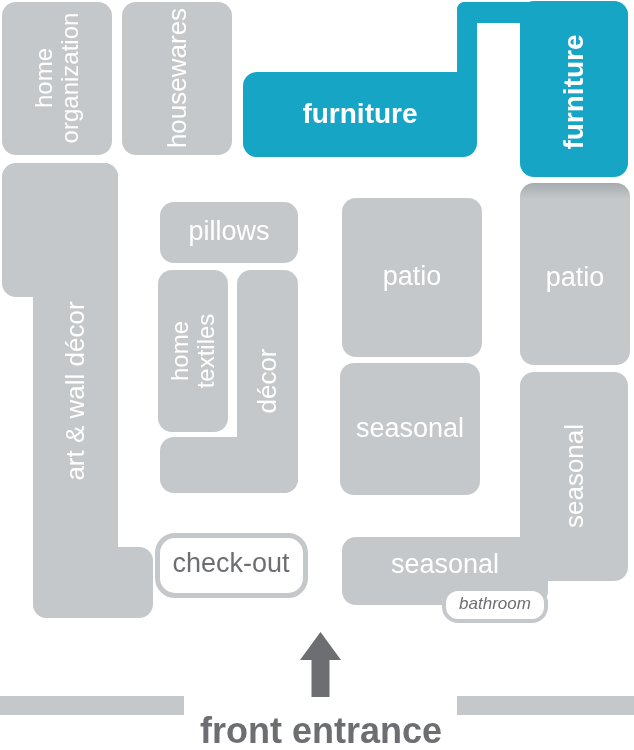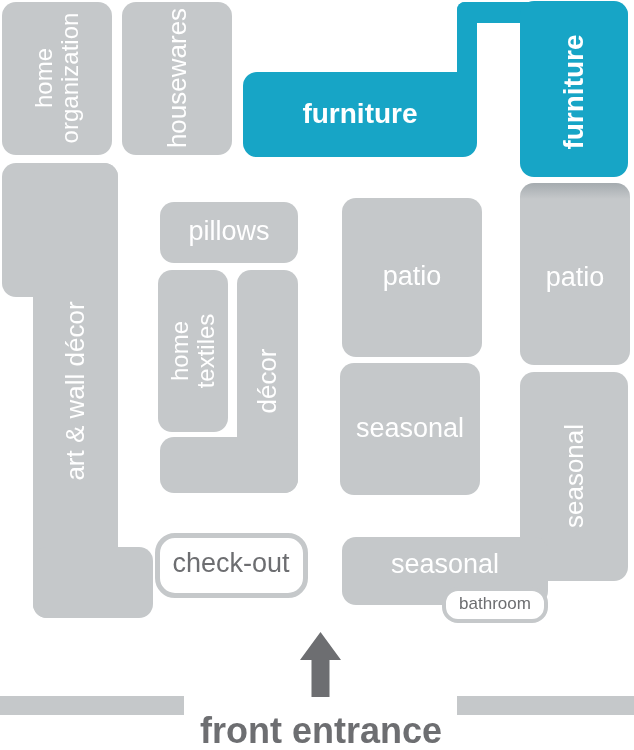--- a/index.html
+++ b/index.html
@@ -93,16 +93,16 @@
     <span>home</span>
     <span>textiles</span>
   </div>
   <div class="lbl vert f26" style="left:267px;top:381px;">décor</div>
   <div class="lbl f27" style="left:412px;top:277px;">patio</div>
   <div class="lbl f27" style="left:575px;top:278px;">patio</div>
   <div class="lbl f27" style="left:410px;top:429px;">seasonal</div>
   <div class="lbl vert f26" style="left:574px;top:476px;">seasonal</div>
   <div class="lbl f27" style="left:445px;top:565px;">seasonal</div>
   <div class="lbl dark f27" style="left:231px;top:564px;z-index:6;">check-out</div>
-  <div class="lbl dark f17" style="left:495px;top:604px;z-index:6;">bathroom</div>
+  <div class="lbl dark f17" style="left:495px;top:604px;z-index:6;font-style:italic;">bathroom</div>
   <div class="lbl dark bold f30" style="left:321px;top:731px;">front entrance</div>
 
 </div>
 
 </body></html>

